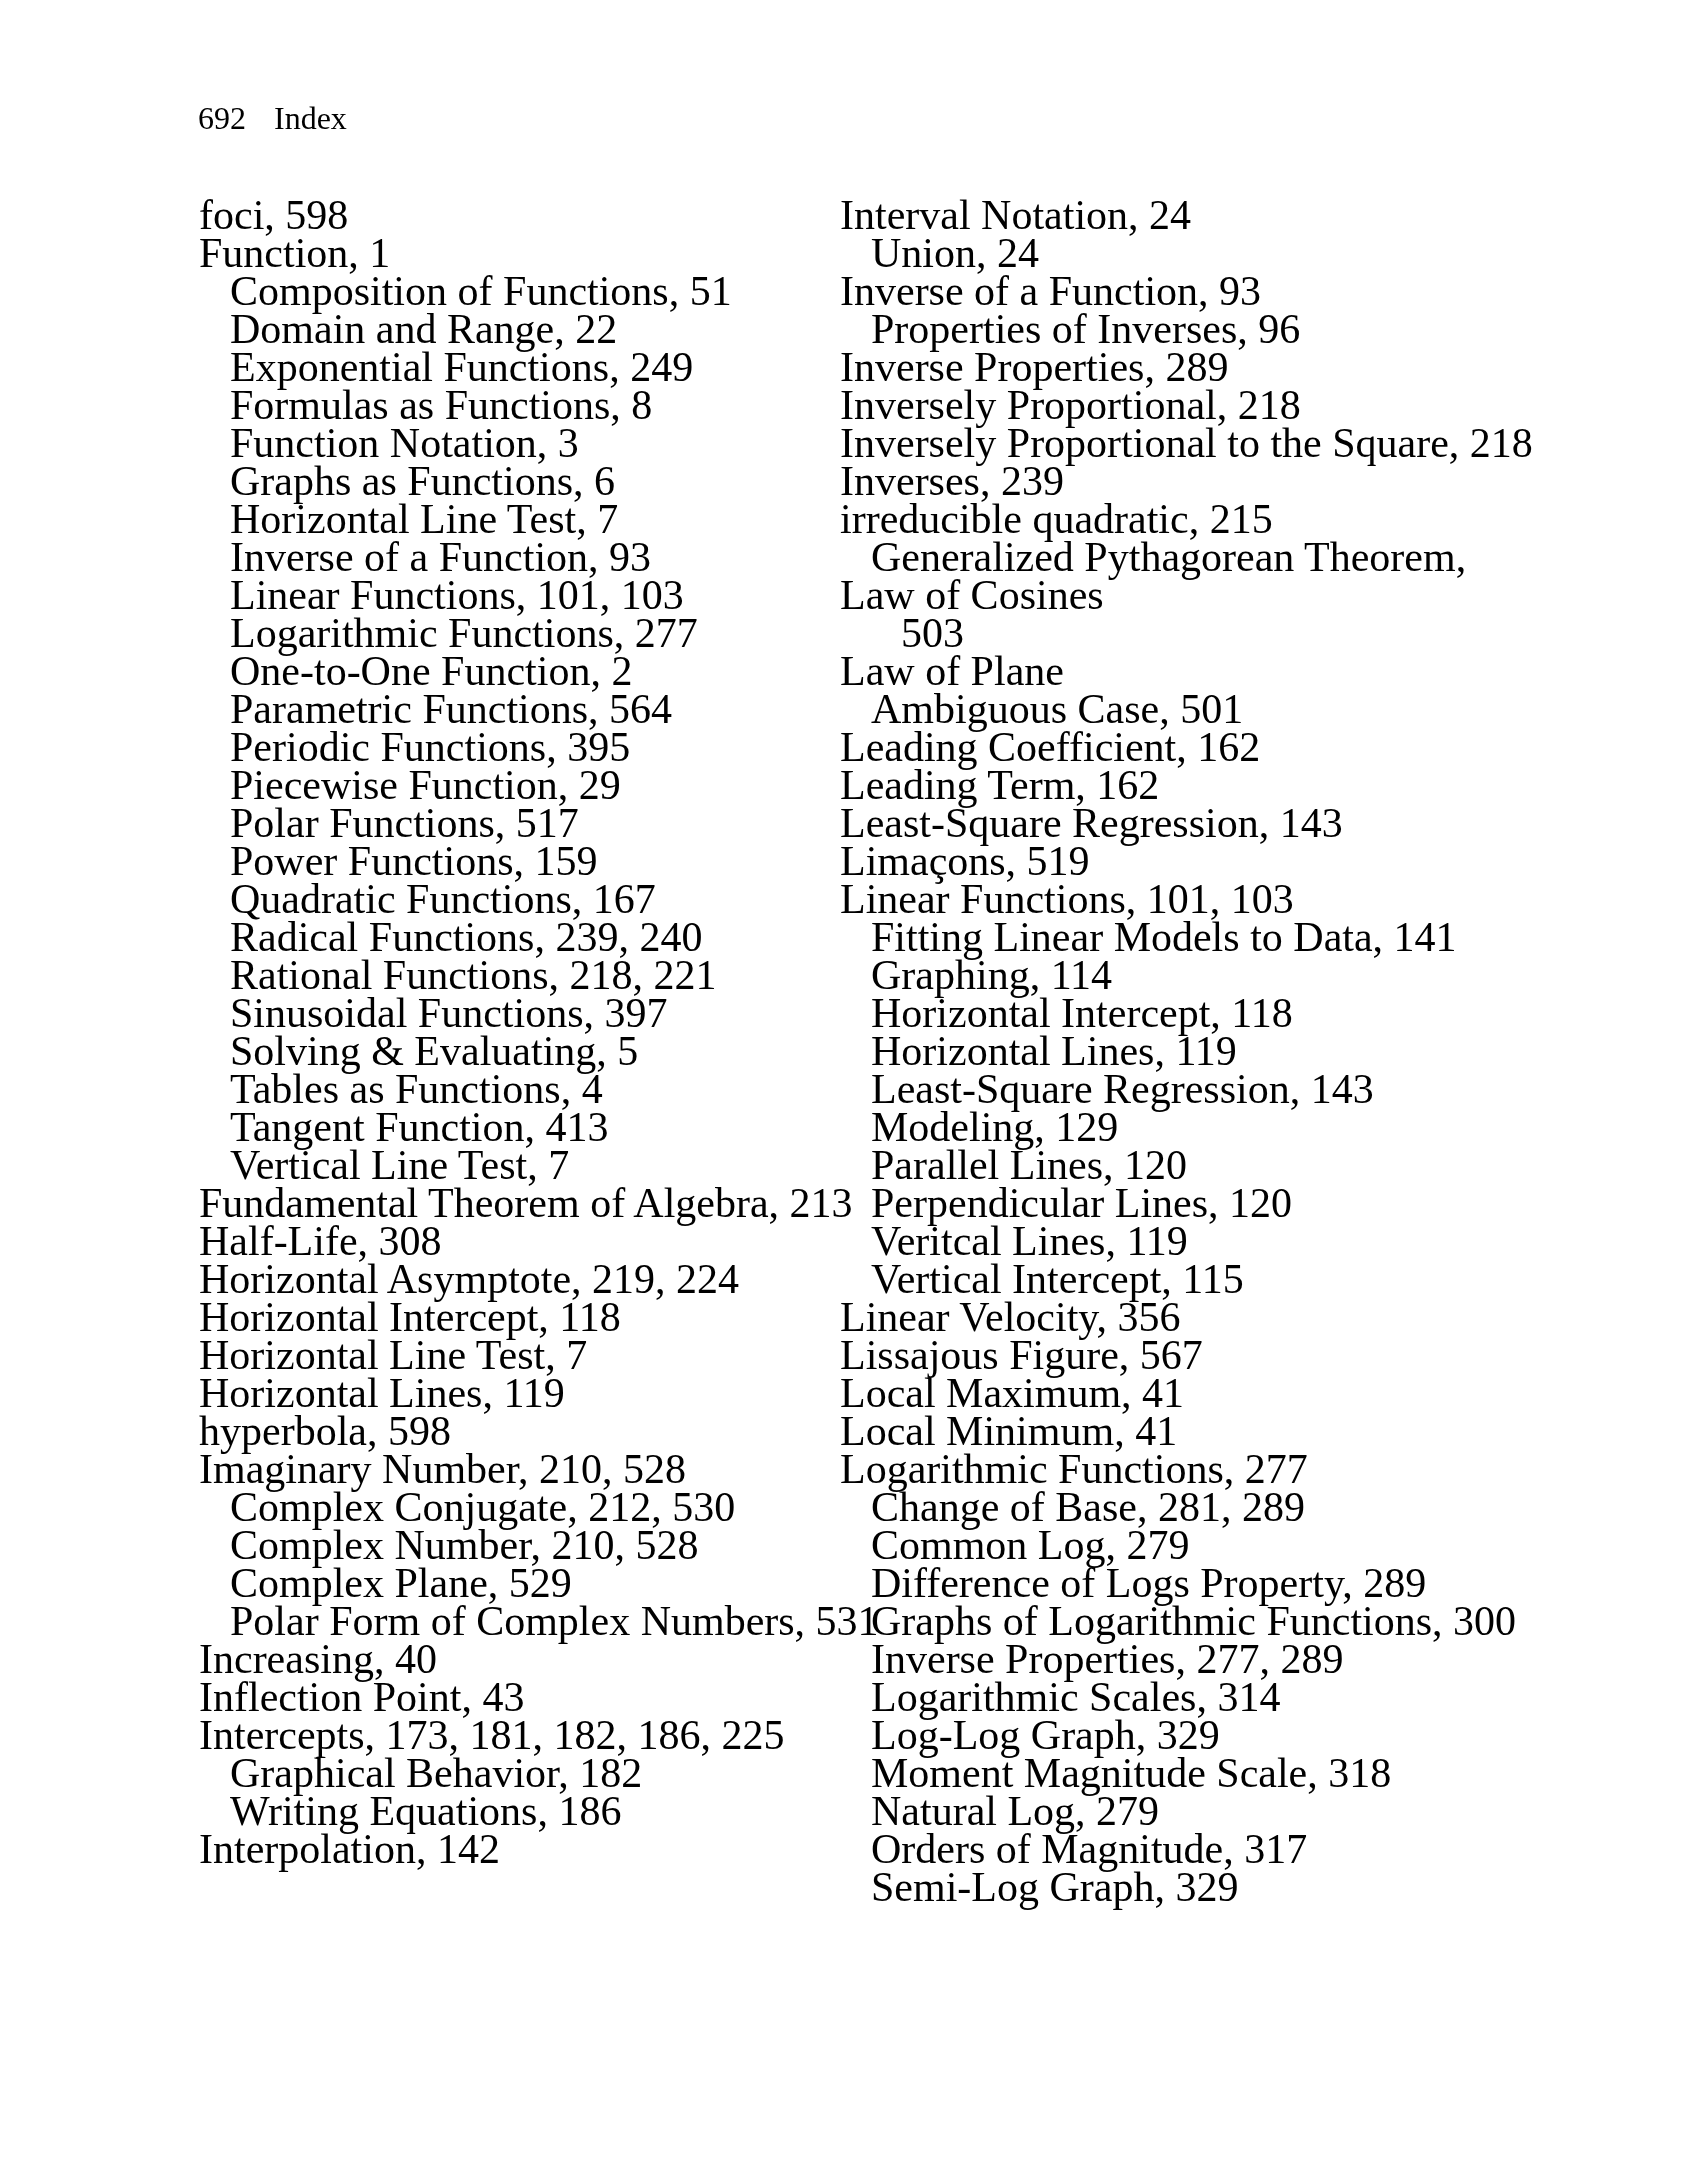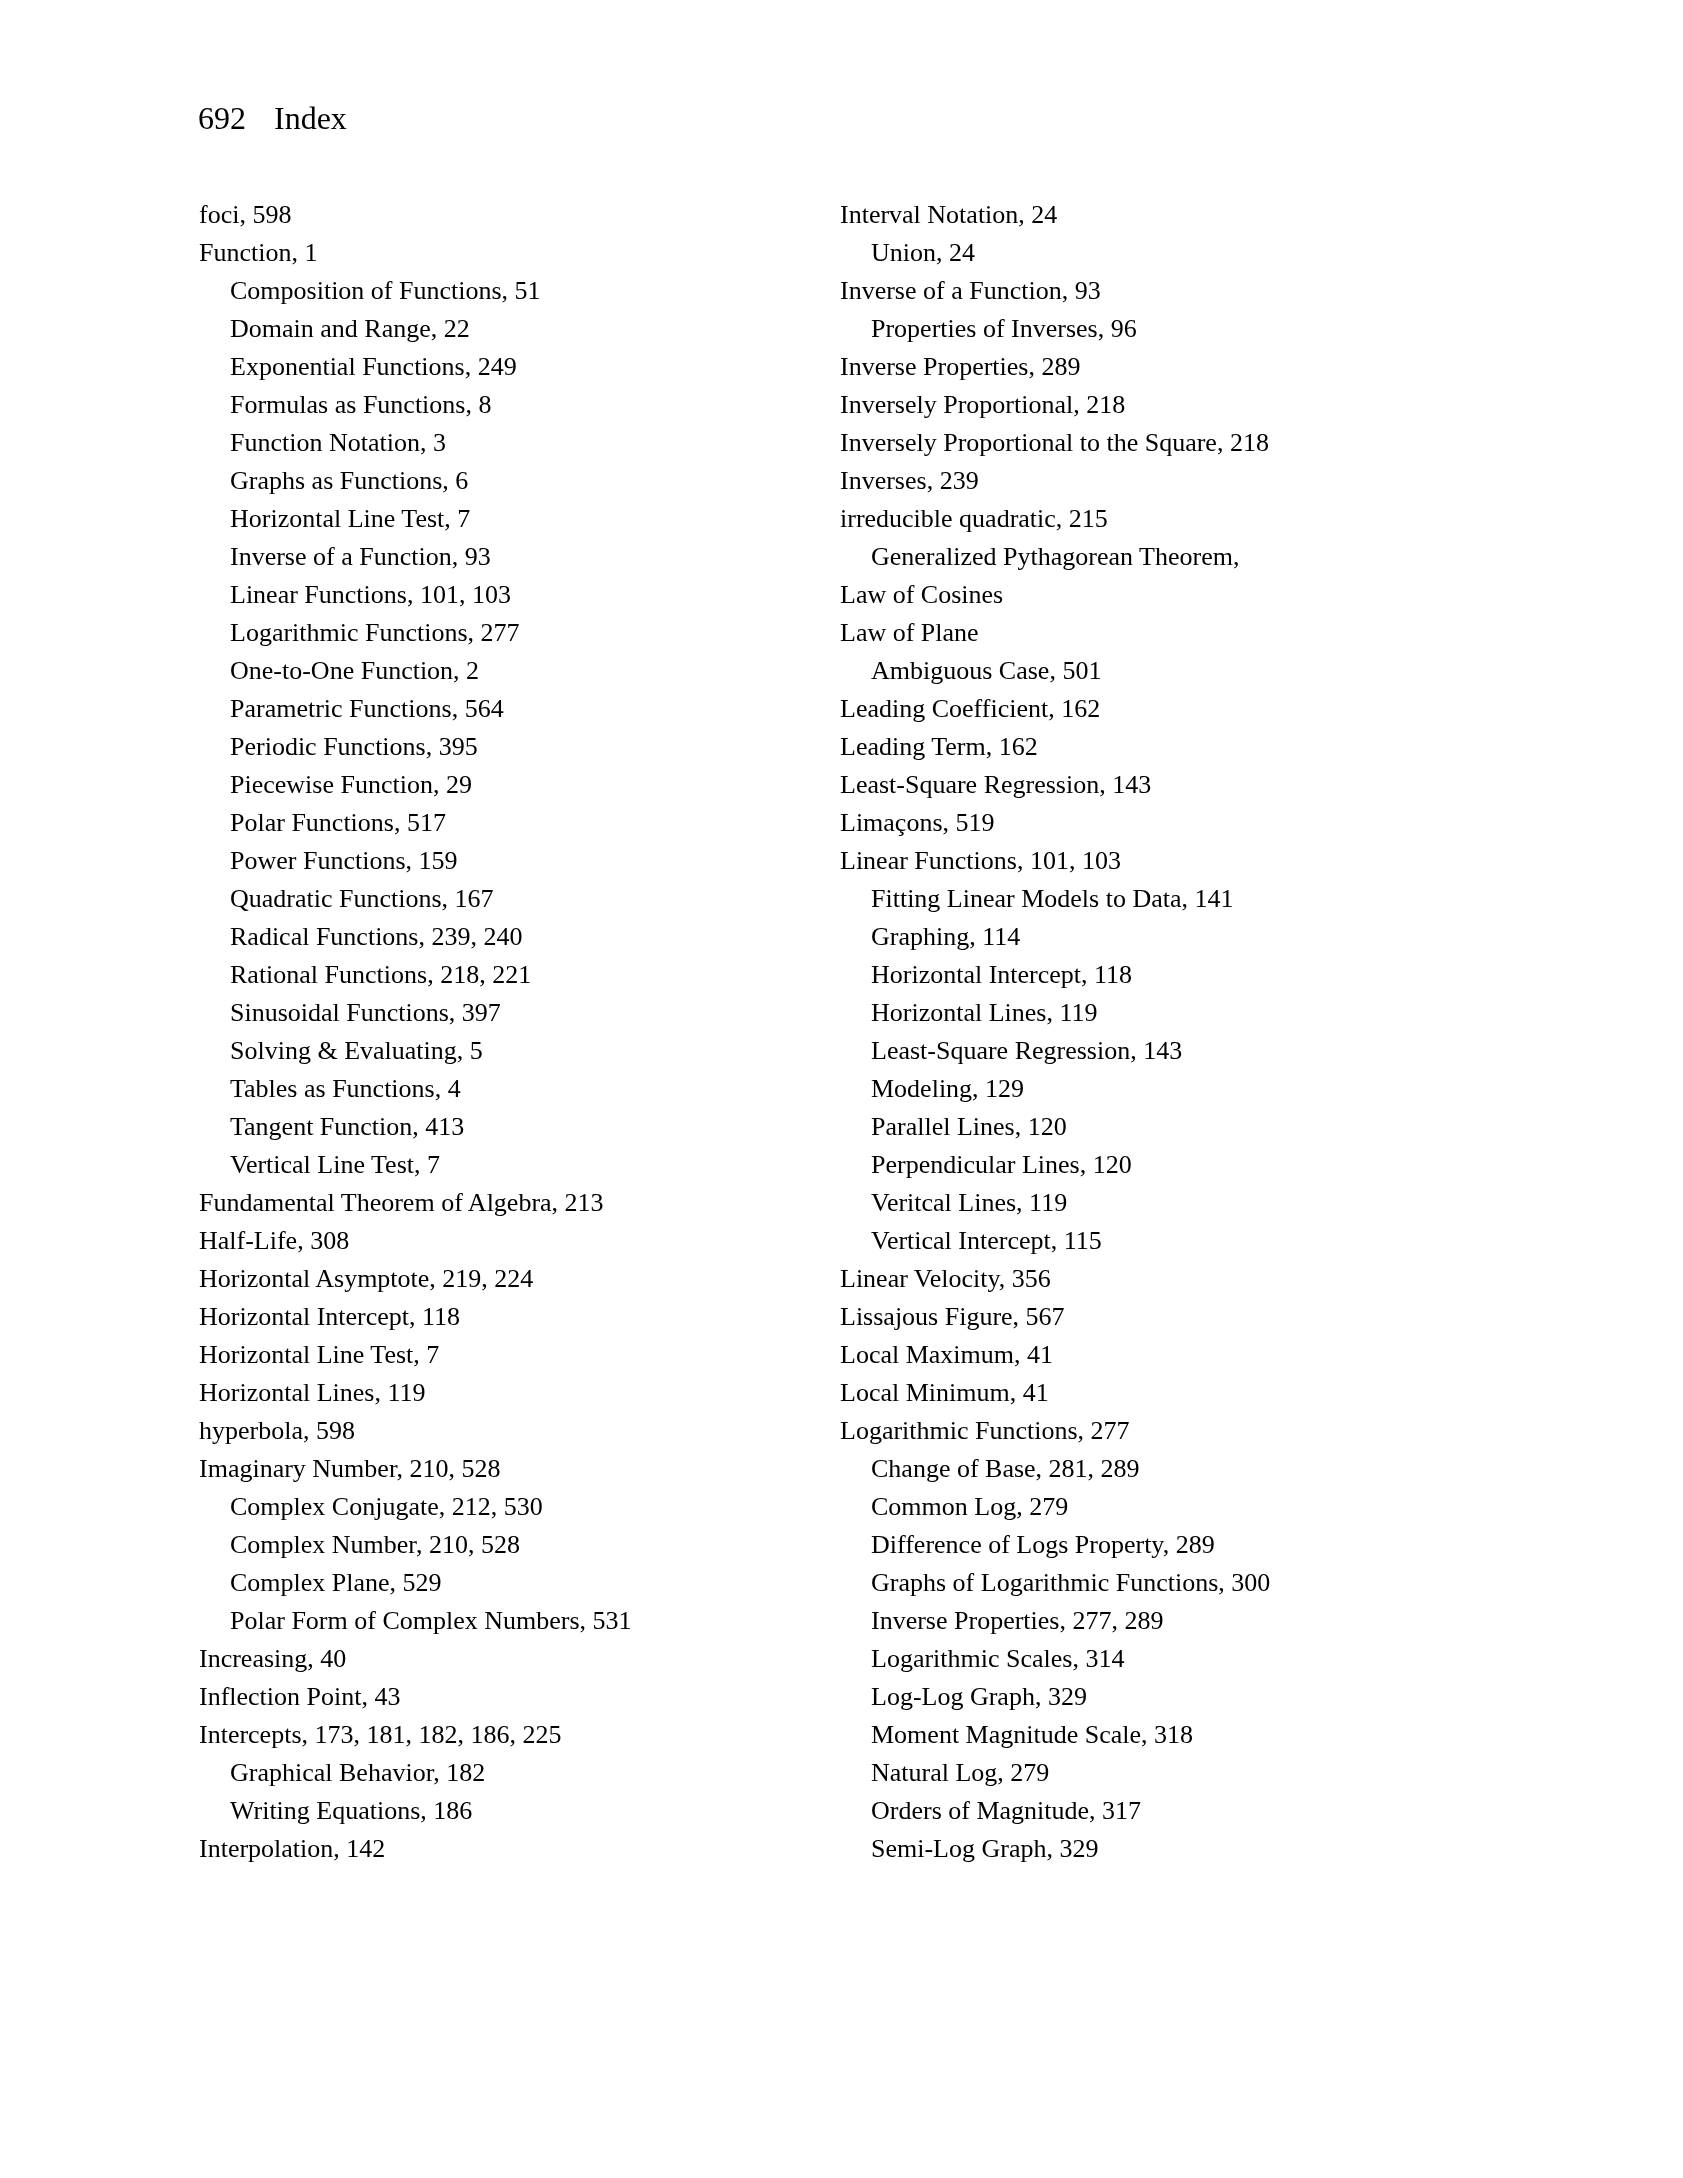--- a/index.html
+++ b/index.html
@@ -22,21 +22,21 @@
     font-size: 32px;
     line-height: 38px;
     white-space: nowrap;
   }
   .header-title {
     margin-left: 28px;
   }
   .index-column {
     position: absolute;
     top: 196px;
-    font-size: 26px;
+    font-size: 42px;
     line-height: 38px;
     white-space: nowrap;
   }
   #left-column  { left: 199px; width: 634px; }
   #right-column { left: 840px; width: 673px; }
   .index-line.indent-0 { padding-left: 0; }
   .index-line.indent-1 { padding-left: 31px; }
   .index-line.indent-2 { padding-left: 61px; }
 </style>
 </head>
@@ -97,20 +97,21 @@
     <div class="index-line indent-1">Union, 24</div>
     <div class="index-line indent-0">Inverse of a Function, 93</div>
     <div class="index-line indent-1">Properties of Inverses, 96</div>
     <div class="index-line indent-0">Inverse Properties, 289</div>
     <div class="index-line indent-0">Inversely Proportional, 218</div>
     <div class="index-line indent-0">Inversely Proportional to the Square, 218</div>
     <div class="index-line indent-0">Inverses, 239</div>
     <div class="index-line indent-0">irreducible quadratic, 215</div>
     <div class="index-line indent-1">Generalized Pythagorean Theorem,</div>
     <div class="index-line indent-0">Law of Cosines</div>
+    <div class="index-line indent-2">503</div>
     <div class="index-line indent-0">Law of Plane</div>
     <div class="index-line indent-1">Ambiguous Case, 501</div>
     <div class="index-line indent-0">Leading Coefficient, 162</div>
     <div class="index-line indent-0">Leading Term, 162</div>
     <div class="index-line indent-0">Least-Square Regression, 143</div>
     <div class="index-line indent-0">Limaçons, 519</div>
     <div class="index-line indent-0">Linear Functions, 101, 103</div>
     <div class="index-line indent-1">Fitting Linear Models to Data, 141</div>
     <div class="index-line indent-1">Graphing, 114</div>
     <div class="index-line indent-1">Horizontal Intercept, 118</div>

